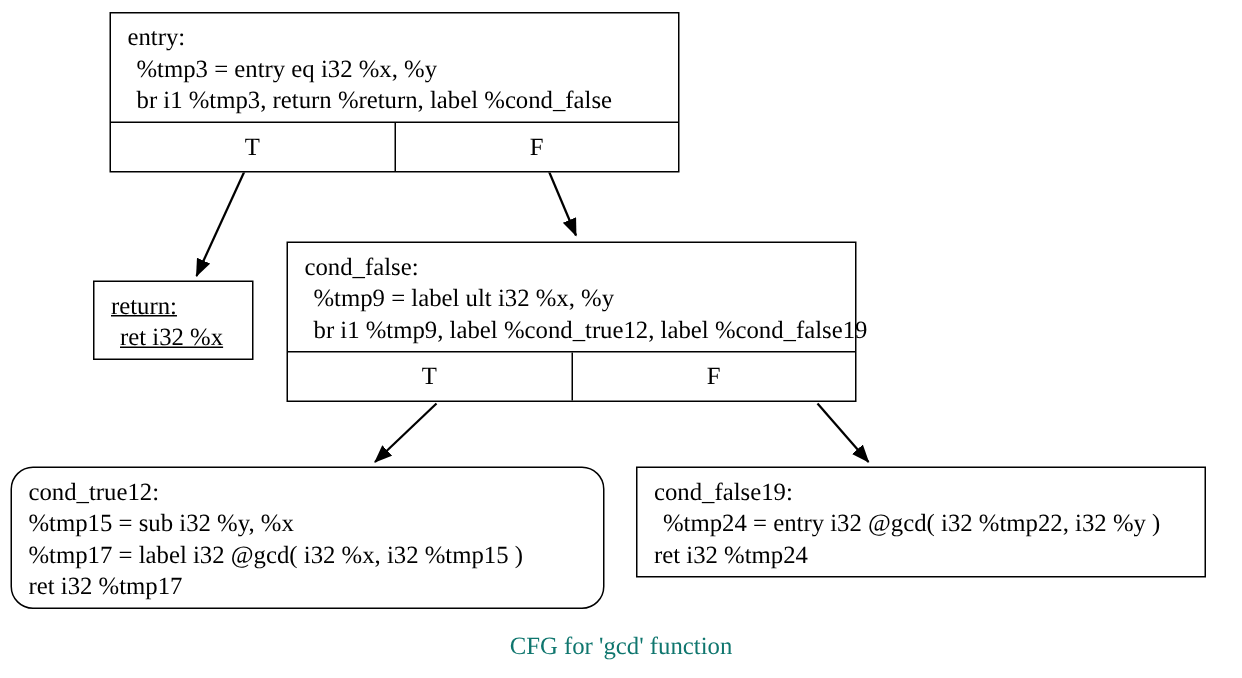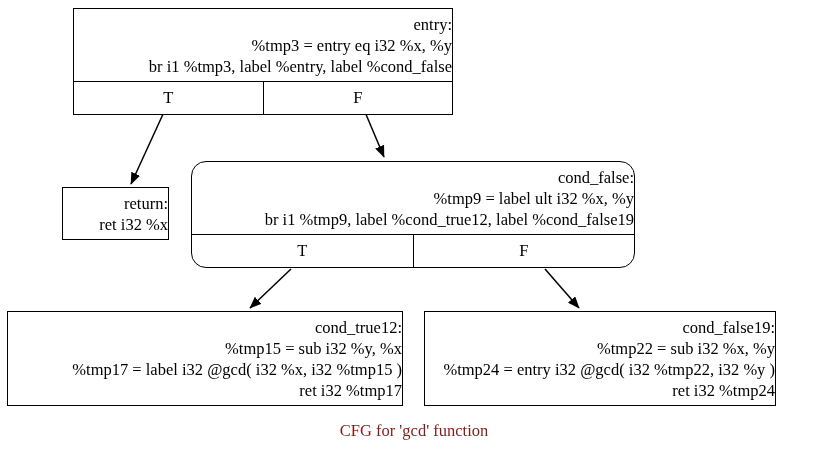--- a/index.html
+++ b/index.html
@@ -14,21 +14,20 @@
     background: #ffffff;
     font-family: "Liberation Serif", "DejaVu Serif", serif;
     overflow: hidden;
   }
   .node {
     position: absolute;
     box-sizing: border-box;
     border: 1.6px solid #000000;
     background: #ffffff;
     color: #000000;
-    text-align: right;
   }
   .node-body {
     padding: 5px 0 4px 0;
   }
   .code-line {
     font-size: 16.5px;
     line-height: 21px;
     white-space: pre;
     padding-left: 11px;
   }
@@ -58,29 +57,29 @@
     height: 452px;
     pointer-events: none;
   }
   .caption {
     position: absolute;
     left: 0;
     top: 421px;
     width: 828px;
     text-align: center;
     font-size: 16.5px;
-    color: #7f1d1d;
+    color: #0f766e;
   }
 
   
   #node-entry       { left: 73px;  top: 8px;   width: 380px; }
-  #node-return      { left: 62px;  top: 187px; width: 107px; }
-  #node-cond-false  { left: 191px; top: 161px; width: 444px; border-radius: 15px; }
-  #node-cond-true12 { left: 7px;   top: 311px; width: 396px; }
-  #node-cond-false19{ left: 424px; top: 311px; width: 352px; }
+  #node-return      { left: 62px;  top: 187px; width: 107px; text-decoration: underline; }
+  #node-cond-false  { left: 191px; top: 161px; width: 380px; }
+  #node-cond-true12 { left: 7px;   top: 311px; width: 396px; border-radius: 15px; }
+  #node-cond-false19{ left: 424px; top: 311px; width: 380px; }
 </style>
 </head>
 <body>
 
 <div id="canvas">
 
   <svg id="edges" viewBox="0 0 828 452">
     <defs>
       <marker id="arrowhead" markerWidth="9" markerHeight="9" refX="7.5" refY="3.2" orient="auto" markerUnits="strokeWidth">
         <path d="M0,0 L8,3.2 L0,6.4 z" fill="#000000"></path>
@@ -89,21 +88,21 @@
     <line x1="164" y1="112" x2="131" y2="184" stroke="#000000" stroke-width="1.5" marker-end="url(#arrowhead)"></line>
     <line x1="365" y1="112" x2="384" y2="157" stroke="#000000" stroke-width="1.5" marker-end="url(#arrowhead)"></line>
     <line x1="291" y1="269" x2="250" y2="308" stroke="#000000" stroke-width="1.5" marker-end="url(#arrowhead)"></line>
     <line x1="545" y1="269" x2="579" y2="308" stroke="#000000" stroke-width="1.5" marker-end="url(#arrowhead)"></line>
   </svg>
 
   <div class="node" id="node-entry">
     <div class="node-body">
       <div class="code-line">entry:</div>
       <div class="code-line indented">%tmp3 = entry eq i32 %x, %y</div>
-      <div class="code-line indented">br i1 %tmp3, label %entry, label %cond_false</div>
+      <div class="code-line indented">br i1 %tmp3, return %return, label %cond_false</div>
     </div>
     <div class="ports">
       <div class="port">T</div>
       <div class="port">F</div>
     </div>
   </div>
 
   <div class="node" id="node-return">
     <div class="node-body">
       <div class="code-line">return:</div>
@@ -128,21 +127,20 @@
       <div class="code-line">cond_true12:</div>
       <div class="code-line">%tmp15 = sub i32 %y, %x</div>
       <div class="code-line">%tmp17 = label i32 @gcd( i32 %x, i32 %tmp15 )</div>
       <div class="code-line">ret i32 %tmp17</div>
     </div>
   </div>
 
   <div class="node" id="node-cond-false19">
     <div class="node-body">
       <div class="code-line">cond_false19:</div>
-      <div class="code-line indented">%tmp22 = sub i32 %x, %y</div>
       <div class="code-line indented">%tmp24 = entry i32 @gcd( i32 %tmp22, i32 %y )</div>
       <div class="code-line">ret i32 %tmp24</div>
     </div>
   </div>
 
   <div class="caption">CFG for 'gcd' function</div>
 
 </div>
 
 </body></html>

